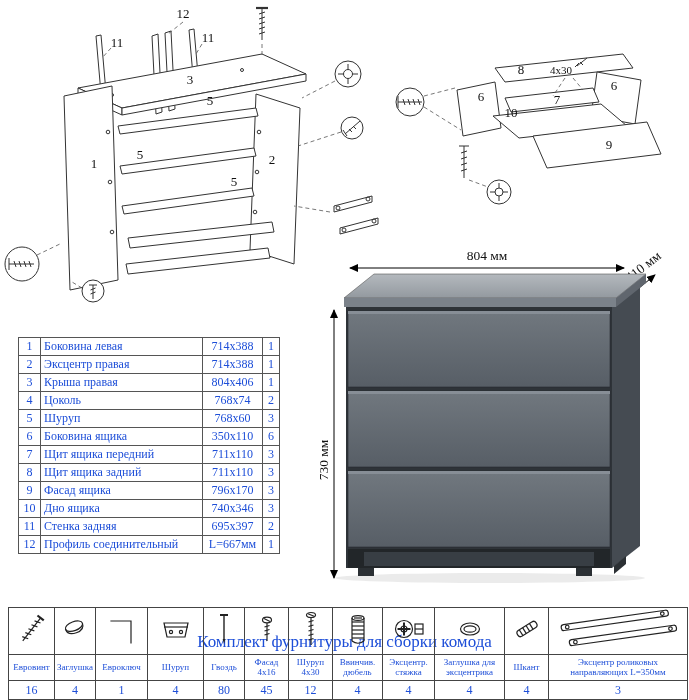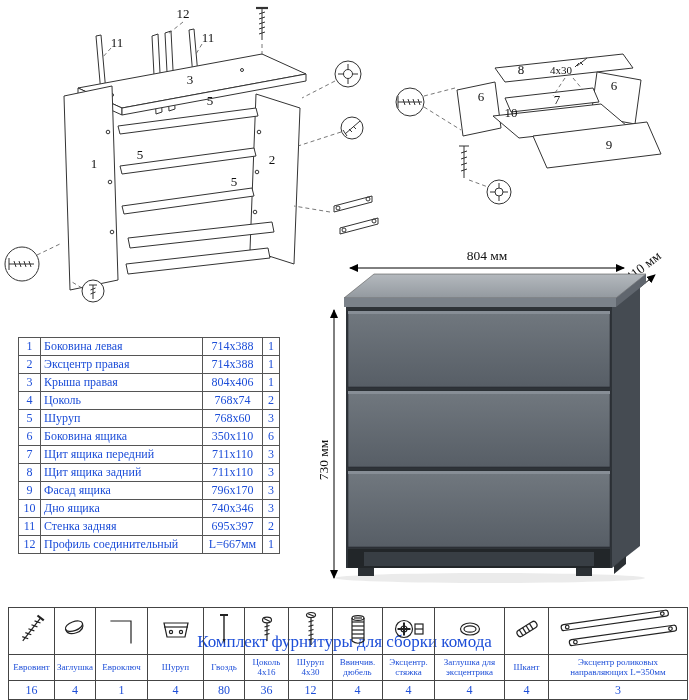--- a/index.html
+++ b/index.html
@@ -514,35 +514,35 @@
               </g>
             </svg>
         </td>
       </tr>
       <tr>
         <td class="hw-name-cell">Евровинт</td>
         <td class="hw-name-cell">Заглушка</td>
         <td class="hw-name-cell">Евроключ</td>
         <td class="hw-name-cell">Шуруп</td>
         <td class="hw-name-cell">Гвоздь</td>
-        <td class="hw-name-cell">Цоколь 4х16</td>
+        <td class="hw-name-cell">Фасад 4х16</td>
         <td class="hw-name-cell">Шуруп 4х30</td>
         <td class="hw-name-cell">Ввинчив. дюбель</td>
         <td class="hw-name-cell">Эксцентр. стяжка</td>
         <td class="hw-name-cell">Заглушка для эксцентрика</td>
         <td class="hw-name-cell">Шкант</td>
         <td class="hw-name-cell">Эксцентр роликовых направляющих L=350мм</td>
       </tr>
       <tr>
         <td class="hw-qty-cell">16</td>
         <td class="hw-qty-cell">4</td>
         <td class="hw-qty-cell">1</td>
         <td class="hw-qty-cell">4</td>
         <td class="hw-qty-cell">80</td>
-        <td class="hw-qty-cell">36</td>
+        <td class="hw-qty-cell">45</td>
         <td class="hw-qty-cell">12</td>
         <td class="hw-qty-cell">4</td>
         <td class="hw-qty-cell">4</td>
         <td class="hw-qty-cell">4</td>
         <td class="hw-qty-cell">4</td>
         <td class="hw-qty-cell">3</td>
       </tr>
     </tbody>
   </table>
 

